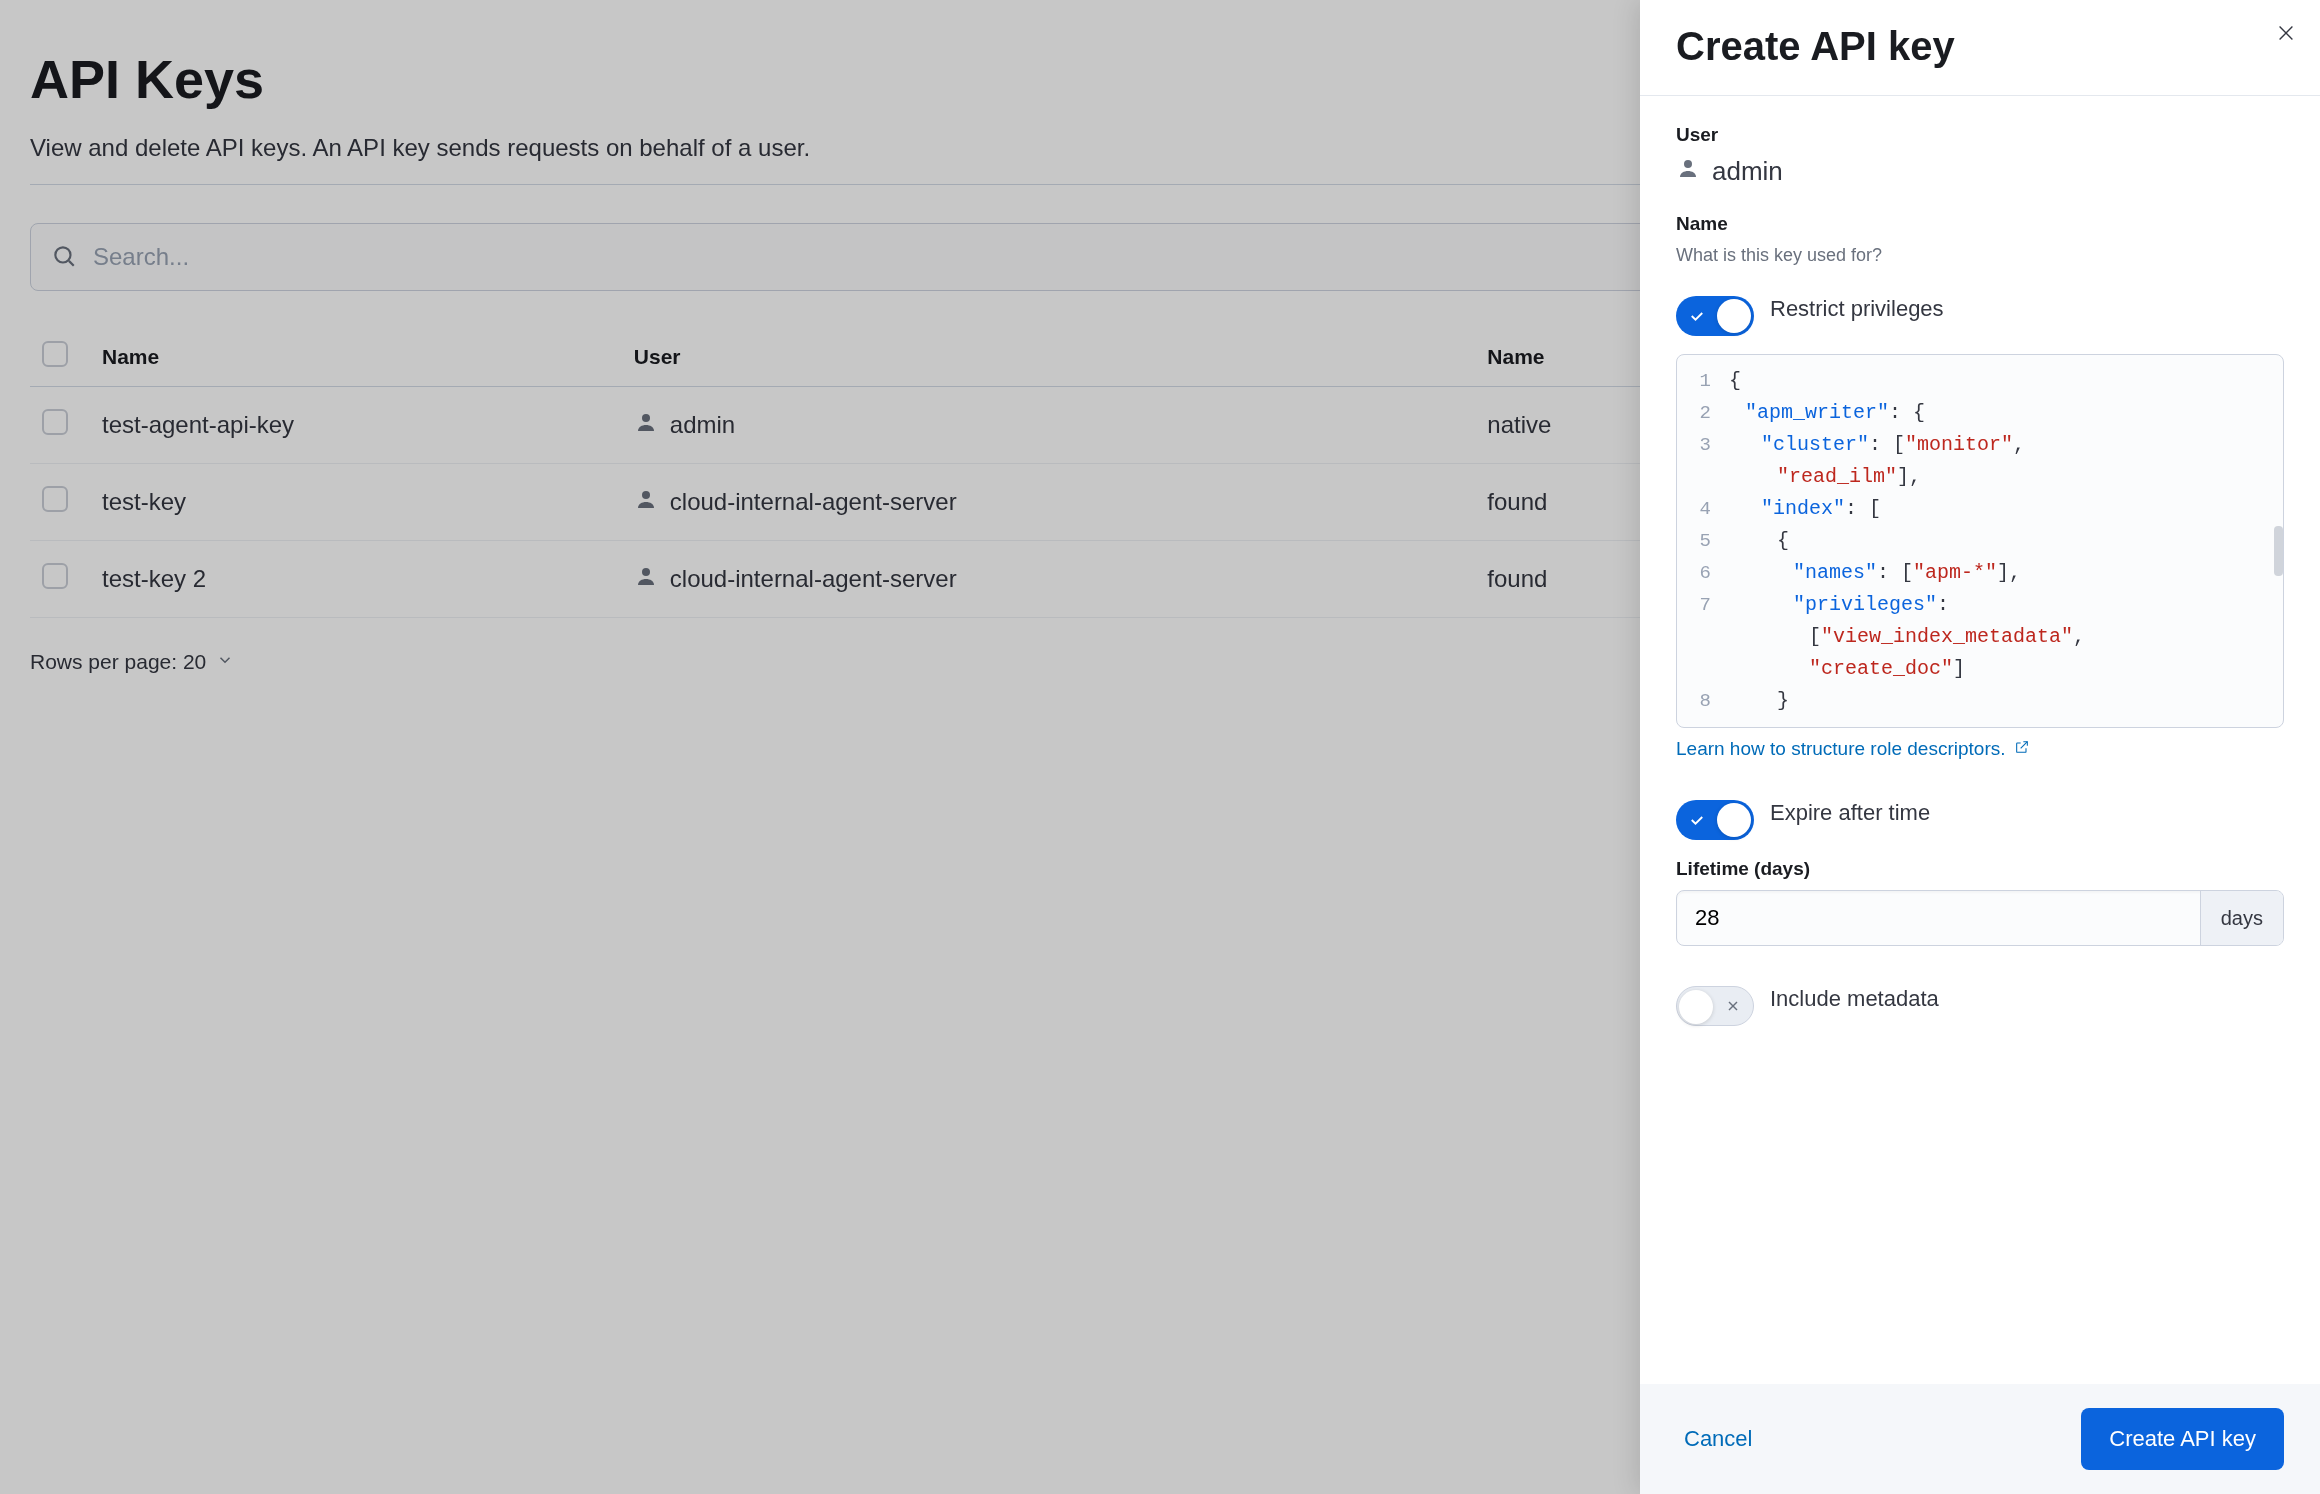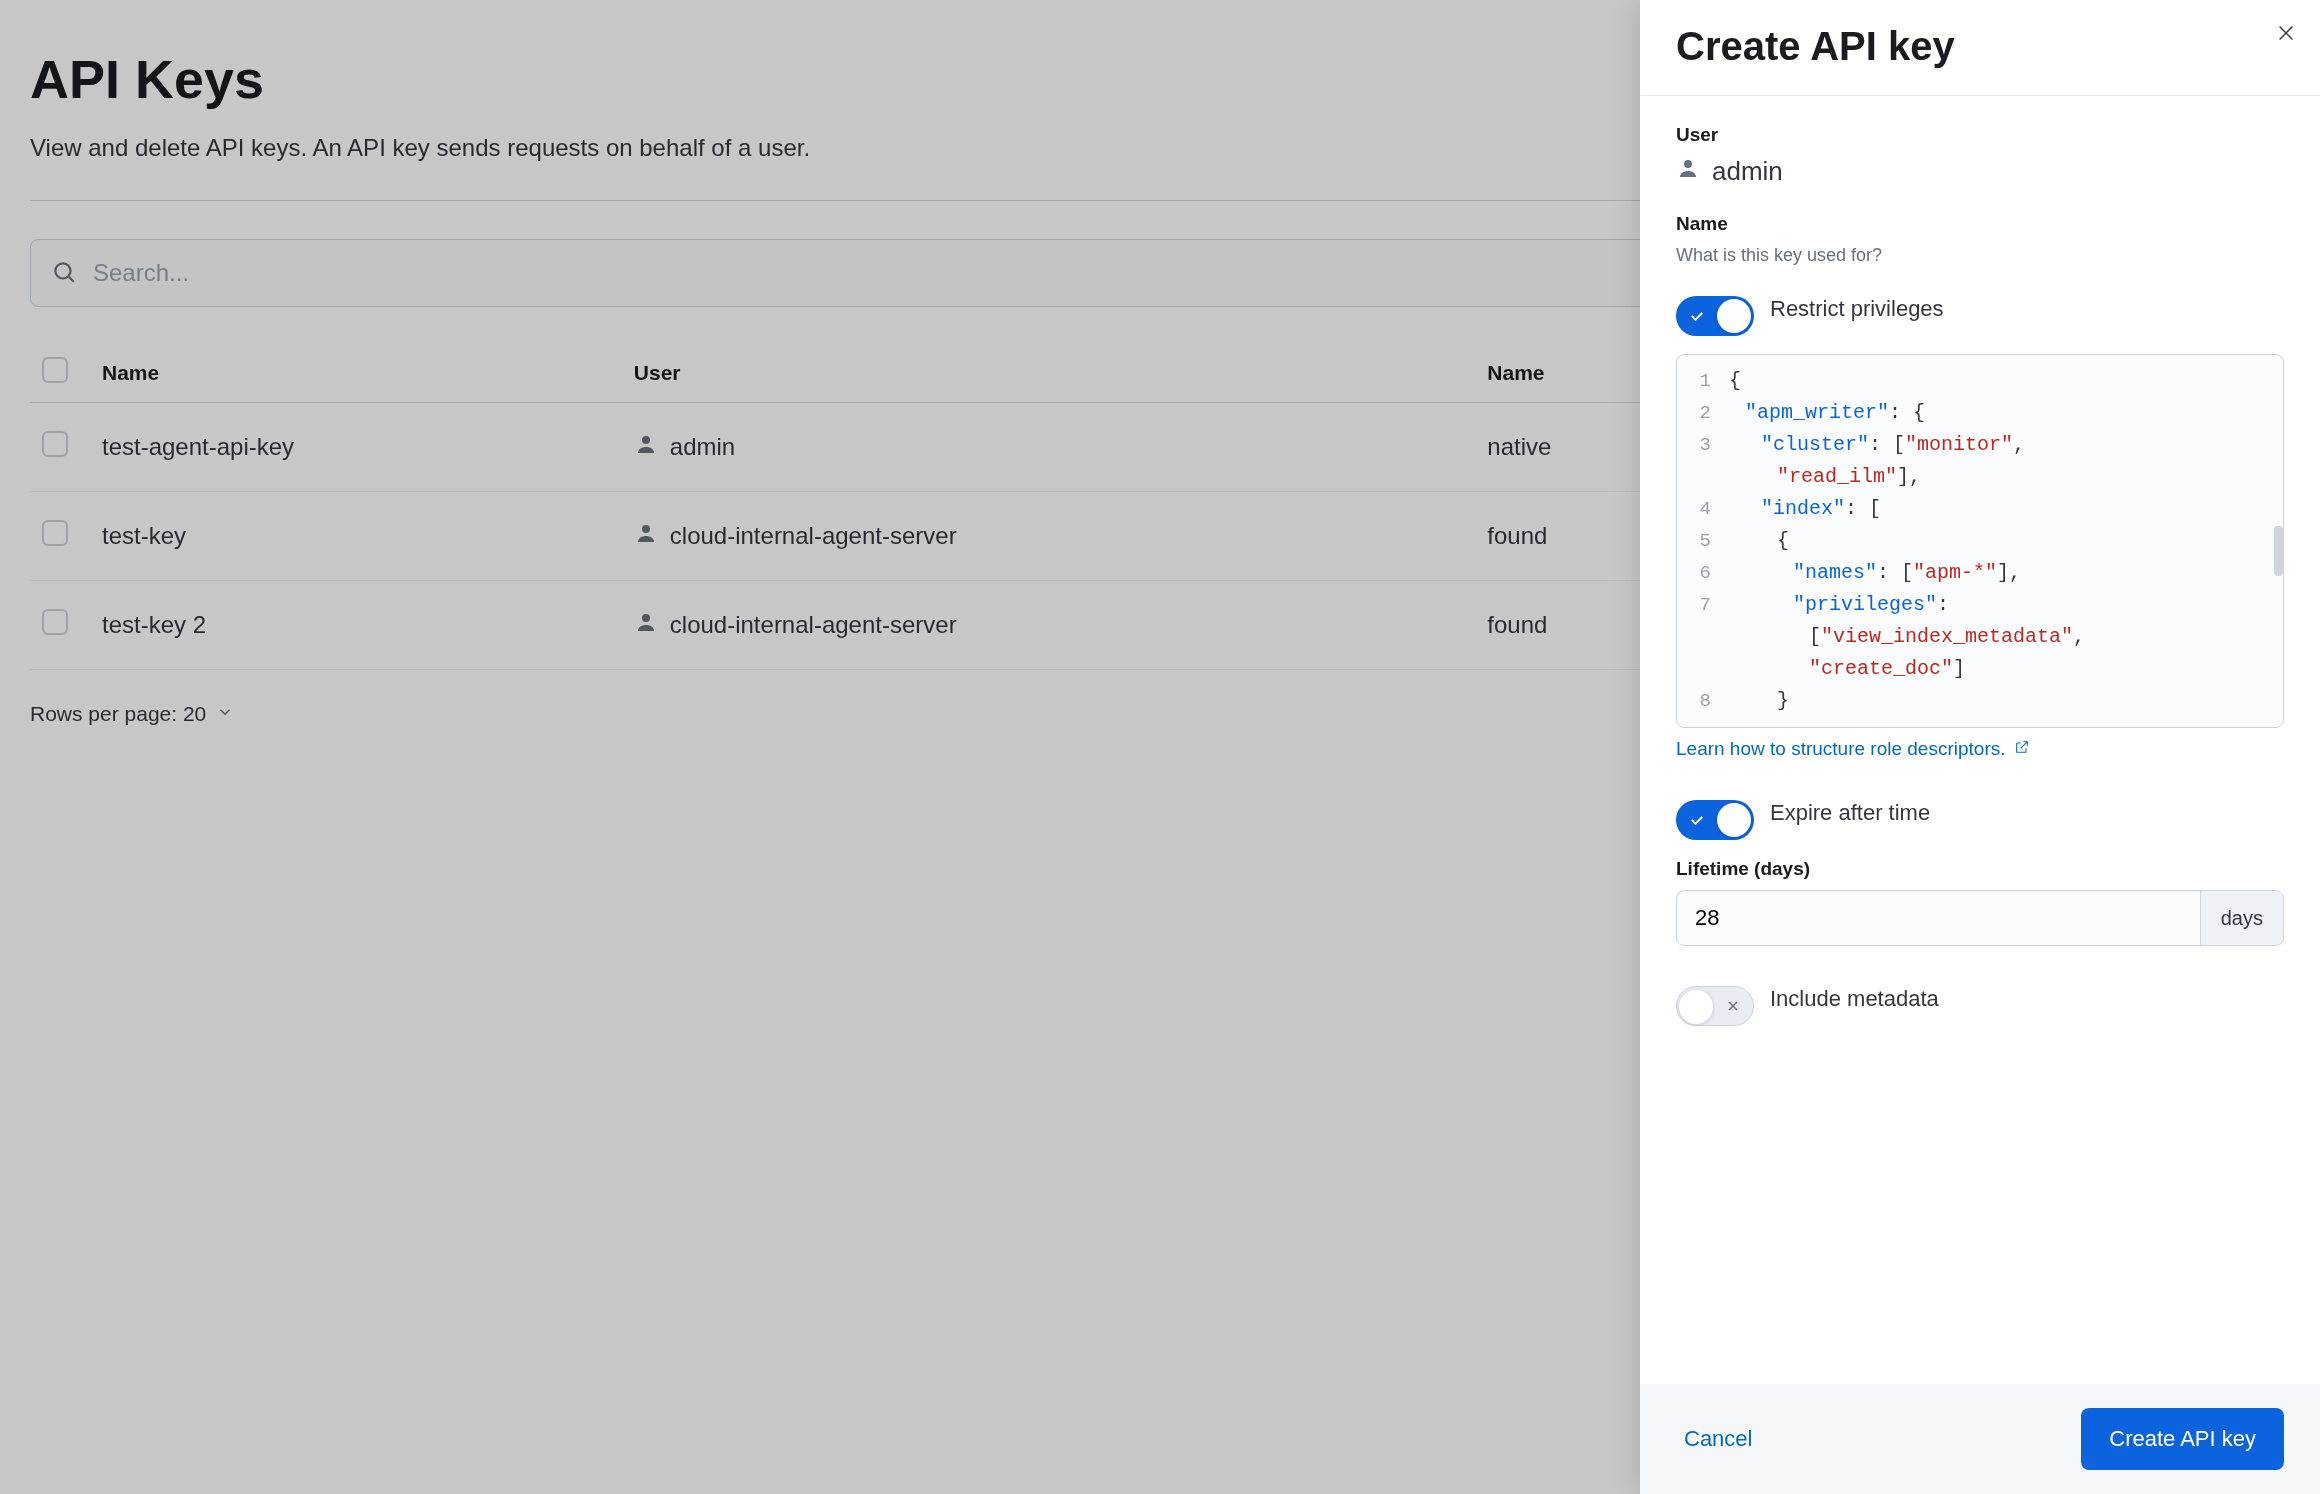--- a/index.html
+++ b/index.html
@@ -29,21 +29,21 @@
 h1.page-title {
   font-size: 54px;
   font-weight: 700;
   color: #1a1c21;
   margin-top: 18px;
   margin-bottom: 24px;
 }
 .page-desc {
   font-size: 24px;
   color: #343741;
-  margin-bottom: 38px;
+  margin-bottom: 22px;
 }
 hr.rule { border: none; border-top: 1px solid #d3dae6; margin-bottom: 38px; }
 .search-wrap {
   display: flex;
   align-items: center;
   border: 1px solid #cdd3df;
   background: #fbfcfd;
   border-radius: 8px;
   padding: 12px 20px;
   width: 100%;
@@ -66,21 +66,21 @@
 }
 table.keys th {
   text-align: left;
   font-size: 21px;
   font-weight: 700;
   color: #1a1c21;
   padding: 14px 12px;
   border-bottom: 1px solid #d3dae6;
 }
 table.keys td {
-  padding: 28px 12px;
+  padding: 22px 12px;
   border-bottom: 1px solid #eef0f4;
   font-size: 24px;
   color: #343741;
   vertical-align: middle;
 }
 .checkbox {
   width: 26px; height: 26px;
   border: 2px solid #c9cdd6;
   border-radius: 6px;
   display: inline-block;

